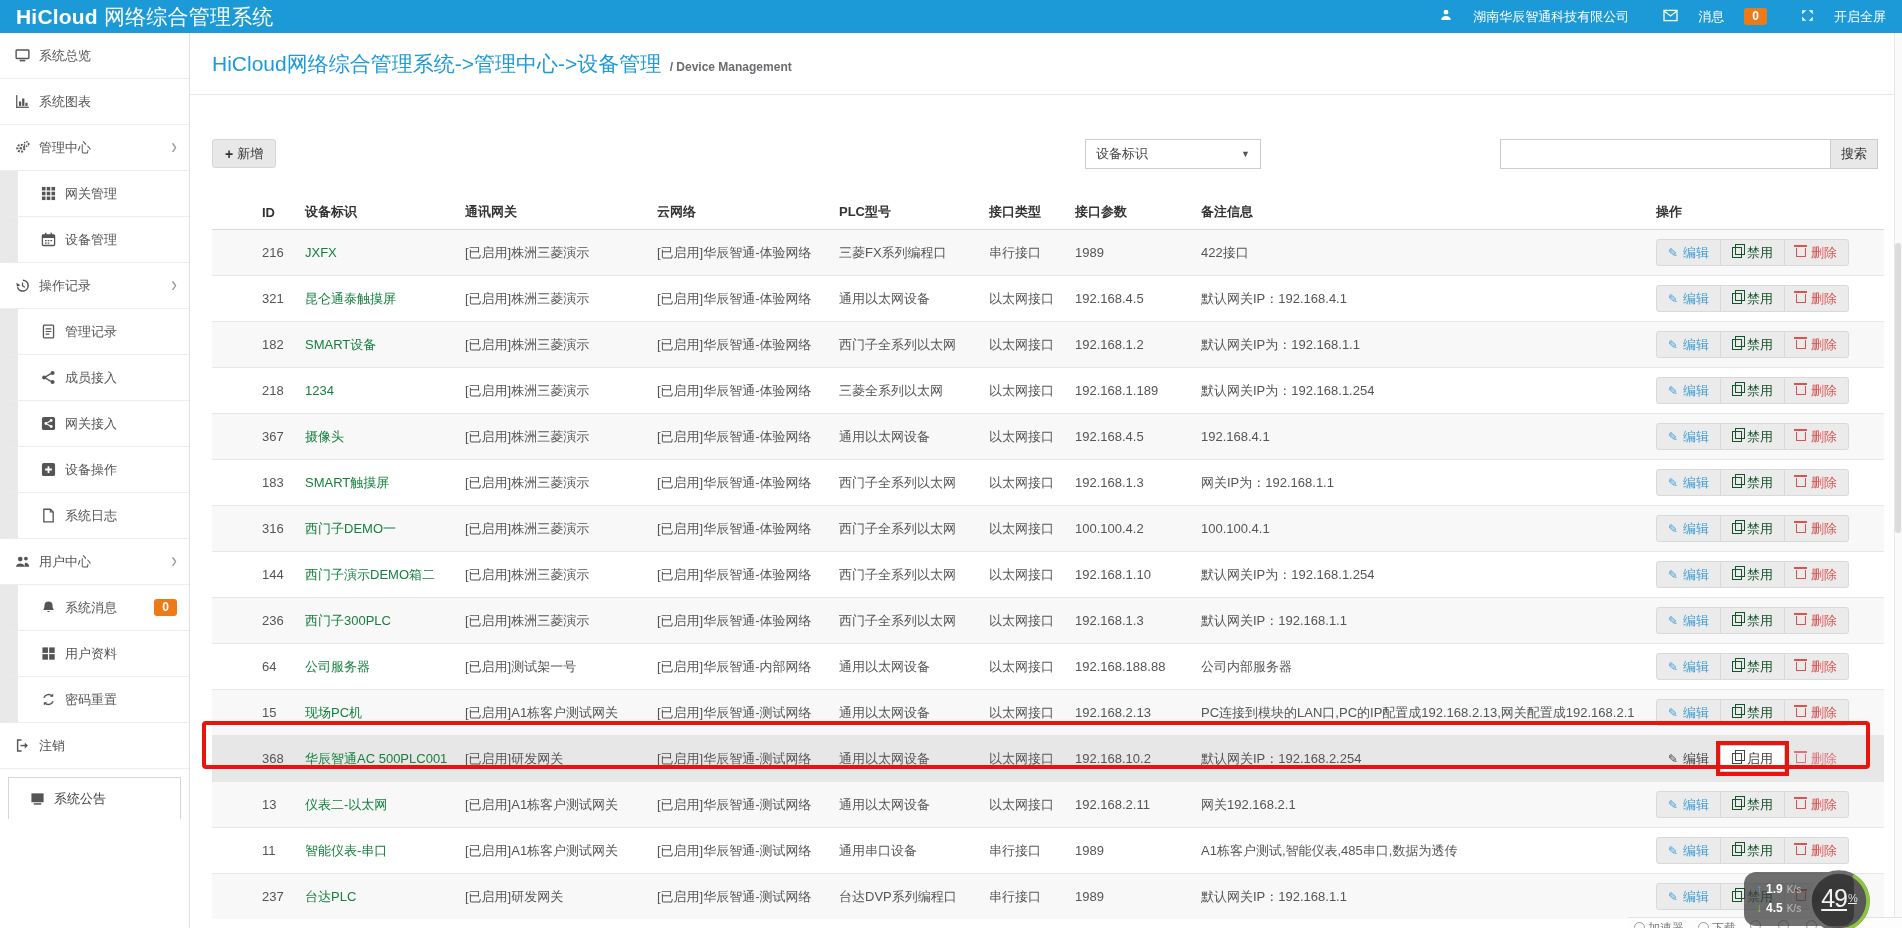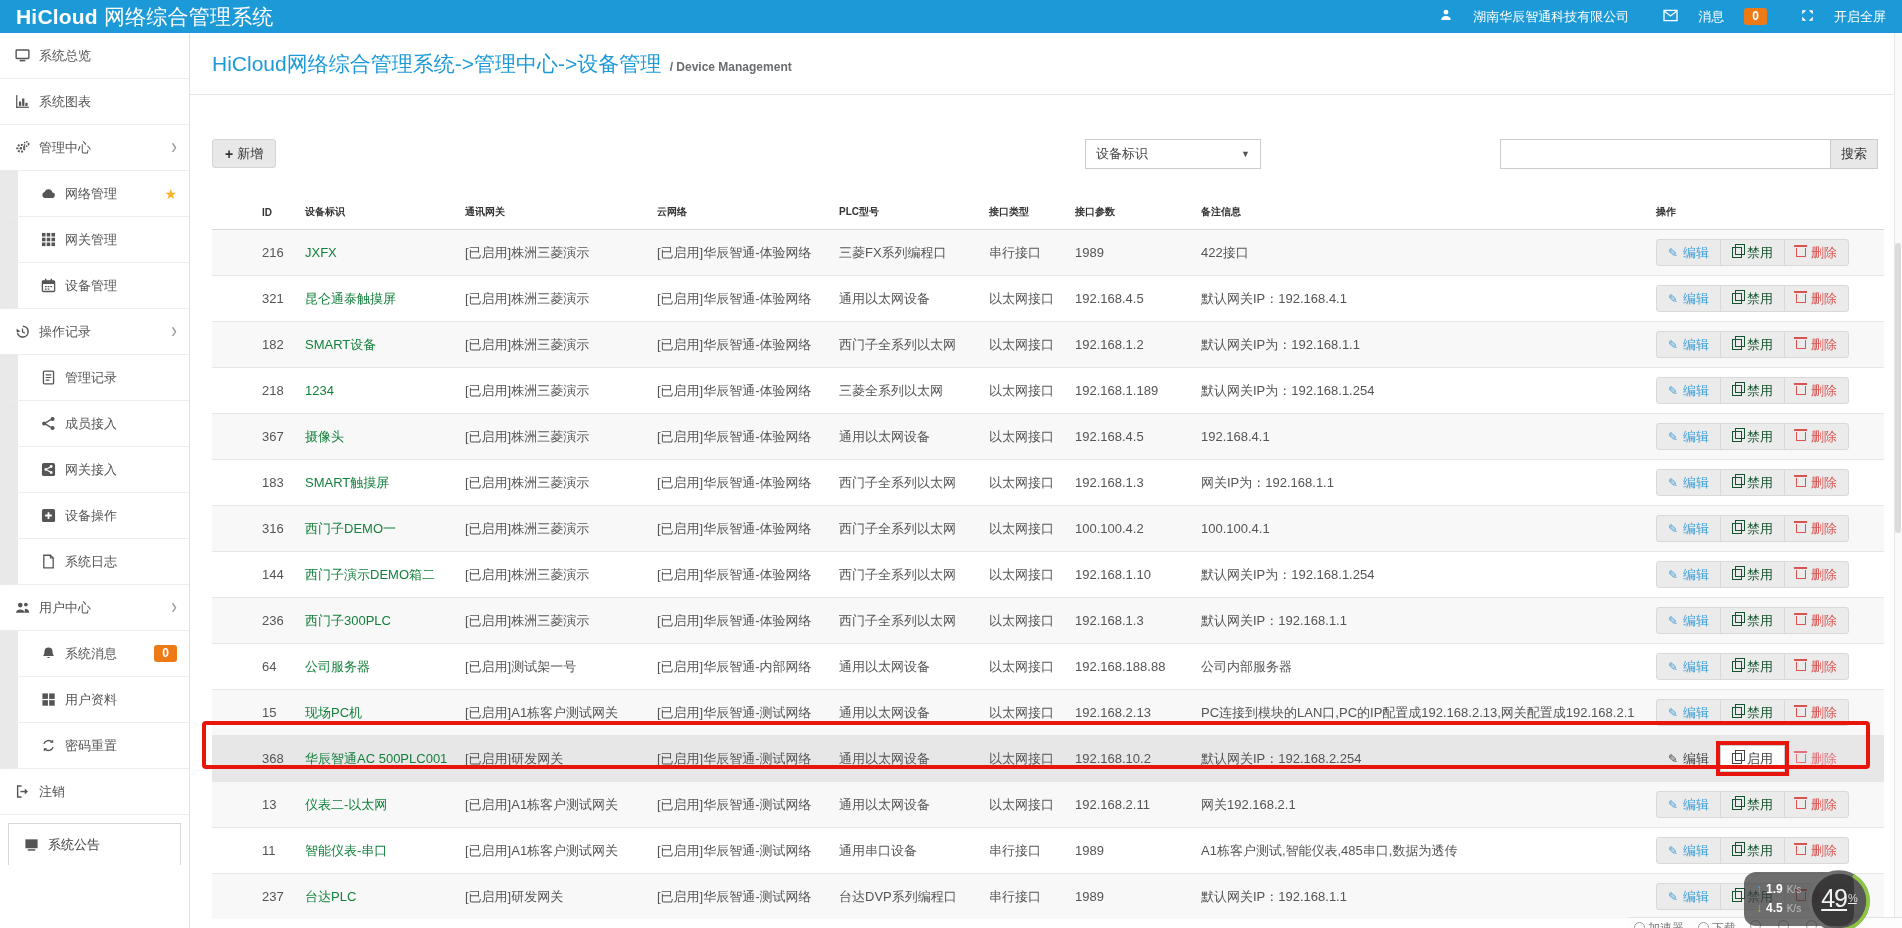--- a/index.html
+++ b/index.html
@@ -19,21 +19,21 @@
     overflow:hidden;flex:none;}
   .side-item{height:46px;box-sizing:border-box;display:flex;align-items:center;gap:9px;
     padding:0 12px 0 14px;border-bottom:1px solid #ededed;color:#555;font-size:13px;cursor:pointer;}
   .side-item .sicon{width:16px;height:16px;display:inline-flex;align-items:center;
     justify-content:center;color:#555;flex:none;}
   .side-item.sub{border-left:18px solid #e9e9e9;padding-left:22px;}
   .side-item .spacer{flex:1;}
   .chev{color:#999;font-size:17px;line-height:1;transform:scaleY(1.25);}
   .star{color:#f7b32b;font-size:14px;}
   .side-item.partial{margin:8px 8px 0 8px;border:1px solid #d7d7d7;border-bottom:none;height:42px;
-    padding-left:14px;color:#444;}
+    padding-left:20px;color:#444;}
   
   .content{flex:1;position:relative;background:#fff;overflow:hidden;}
   .page-head{height:62px;box-sizing:border-box;padding:17px 22px 0;border-bottom:1px solid #e7e7e7;}
   .crumb{color:#1c9ad8;font-weight:normal;font-size:21px;}
   .crumb-sub{color:#6a6c6f;font-size:12px;font-weight:bold;margin-left:4px;}
   .toolbar{position:relative;height:100px;}
   .btn-add{position:absolute;left:22px;top:44px;height:29px;padding:0 12px;background:#e8e8e8;
     border:1px solid #d5d5d5;border-radius:3px;font-size:13px;color:#333;cursor:pointer;
     display:flex;align-items:center;gap:4px;font-family:inherit;}
   .btn-add .plus{font-weight:bold;font-size:14px;}
@@ -41,21 +41,21 @@
     border:1px solid #ccc;background:#fff;display:flex;align-items:center;padding:0 10px;
     font-size:13px;color:#444;cursor:pointer;}
   .filter-select .caret{margin-left:auto;font-size:9px;color:#555;}
   .search-group{position:absolute;right:24px;top:44px;display:flex;}
   .search-input{width:330px;height:30px;box-sizing:border-box;border:1px solid #ccc;border-right:none;
     padding:0 8px;font-size:13px;outline:none;font-family:inherit;}
   .btn-search{width:48px;height:30px;background:#e8e8e8;border:1px solid #ccc;font-size:13px;
     color:#333;cursor:pointer;font-family:inherit;}
   
   table.grid{border-collapse:collapse;table-layout:fixed;margin-left:22px;width:1672px;font-size:13px;}
-  table.grid th{height:34px;text-align:left;font-size:10px;color:#333;font-weight:bold;
+  table.grid th{height:34px;text-align:left;font-size:13px;color:#333;font-weight:bold;
     padding:0 8px;border-bottom:1px solid #d9d9d9;white-space:nowrap;}
   table.grid td{height:45px;padding:0 8px;color:#555;border-top:1px solid #e7e7e7;
     white-space:nowrap;overflow:hidden;}
   table.grid th:first-child,table.grid td:first-child{padding-left:50px;}
   table.grid tr:first-child td{border-top:none;}
   tbody tr:nth-child(odd) td{background:#f8f8f8;}
   tbody tr.hl td{background:#e7e7e7;}
   .dev-link{color:#15803d;text-decoration:none;}
   .btn-group{display:inline-flex;}
   .abtn{display:inline-flex;align-items:center;height:27px;padding:0 11px;background:#ebebeb;
@@ -170,30 +170,20 @@
             <circle cx="12.2" cy="4.2" r="2.3" fill="none" stroke="currentColor" stroke-width="1.8" stroke-dasharray="1.3 1.1"></circle>
           </svg>
         </span>
         <span>管理中心</span>
         <span class="spacer"></span>
         <span class="chev">›</span>
       </div>
       <div class="side-item sub">
         <span class="sicon">
           <svg width="15" height="15" viewBox="0 0 16 16" fill="currentColor">
-            <path d="M4.2 12.8a3.2 3.2 0 0 1-.3-6.3A4.2 4.2 0 0 1 12.1 7a2.9 2.9 0 0 1-.5 5.8z"></path>
-          </svg>
-        </span>
-        <span>网络管理</span>
-        <span class="spacer"></span>
-        <span class="star">★</span>
-      </div>
-      <div class="side-item sub">
-        <span class="sicon">
-          <svg width="15" height="15" viewBox="0 0 16 16" fill="currentColor">
             <rect x="1" y="1" width="3.8" height="3.8"></rect>
             <rect x="6.1" y="1" width="3.8" height="3.8"></rect>
             <rect x="11.2" y="1" width="3.8" height="3.8"></rect>
             <rect x="1" y="6.1" width="3.8" height="3.8"></rect>
             <rect x="6.1" y="6.1" width="3.8" height="3.8"></rect>
             <rect x="11.2" y="6.1" width="3.8" height="3.8"></rect>
             <rect x="1" y="11.2" width="3.8" height="3.8"></rect>
             <rect x="6.1" y="11.2" width="3.8" height="3.8"></rect>
             <rect x="11.2" y="11.2" width="3.8" height="3.8"></rect>
           </svg>

